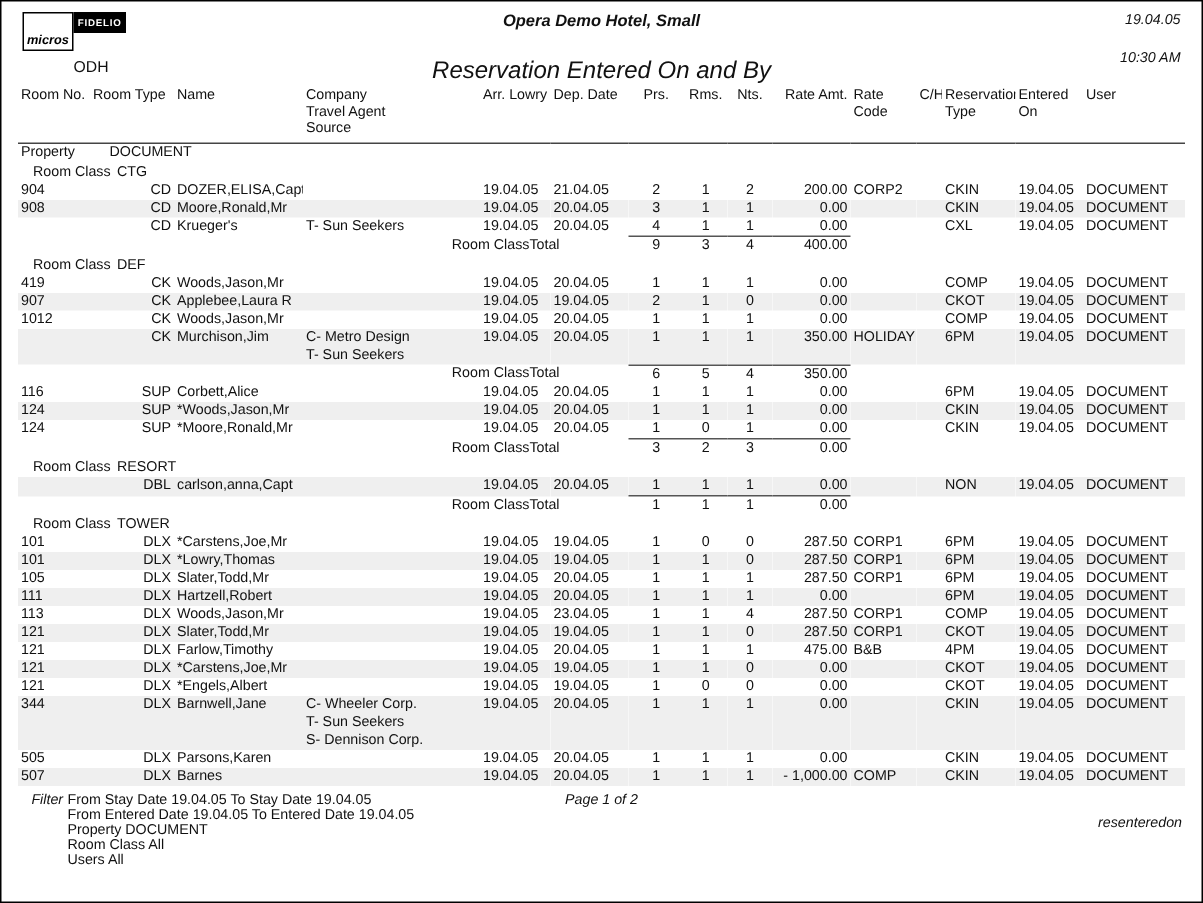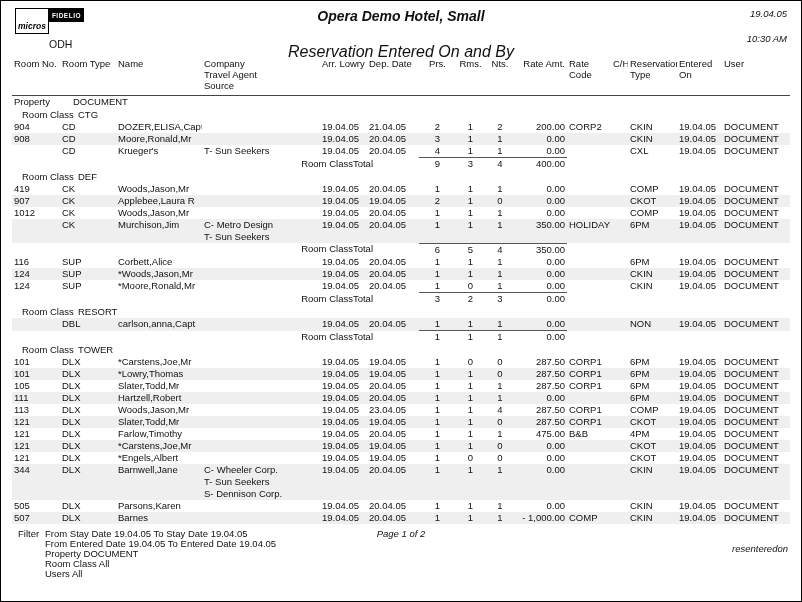--- a/index.html
+++ b/index.html
@@ -24,53 +24,53 @@
     font-weight: bold; font-style: italic; font-size: 8.5px;
     padding: 12px 2px; line-height: 10px;
   }
   .logo-fidelio {
     background: #000; color: #fff; font-size: 6.5px; font-weight: bold;
     letter-spacing: .5px; padding: 1px 3px; display: flex; align-items: center;
   }
   .property-code { font-weight: normal; font-size: 10.5px; margin: 5px 0 0 34px; }
 
   .top-center { position: absolute; left: 0; right: 0; top: 2px; text-align: center; }
-  .hotel-name  { font-weight: bold; font-style: italic; font-size: 14px; }
+  .hotel-name  { font-weight: bold; font-style: italic; font-size: 11px; }
   .report-title{ font-weight: normal; font-style: italic; font-size: 16px; margin-top: 19px; }
 
   .top-right { position: absolute; right: 3px; top: 2px; text-align: right; font-style: italic; font-size: 9.5px; }
   .report-time { margin-top: 14px; }
 
   
   table.report-table { width: 778px; border-collapse: collapse; table-layout: fixed; }
   th, td {
     font-size: 9.5px; font-weight: normal; text-align: left;
     vertical-align: top; padding: 0 2px; line-height: 12px;
     white-space: pre-line; overflow: hidden;
   }
   thead th { border-bottom: 1px solid #444; padding-bottom: 4px; line-height: 11px; vertical-align: top; }
   th.al-c, td.c-prs, td.c-rms, td.c-nts { text-align: center; }
   th.al-r, td.c-rate_amt { text-align: right; }
-  td.c-room_type { text-align: left; }
+  td.c-room_type { text-align: right; }
 
   tr.data-row.shaded td { background: #efefef; }
 
   tr.group-row td { line-height: 12.5px; }
   .grp-lbl { display: inline-block; }
   tr.property-row  .grp-lbl { width: 59px; }
   tr.roomclass-row .grp-lbl { width: 56px; margin-left: 8px; }
 
   td.total-lbl { text-align: right; padding-right: 46px; }
   td.ol { border-top: 1px solid #555; }
   tr.total-row td { line-height: 12.5px; }
 
   
   .footer { position: relative; margin-top: 5px; font-size: 9.5px; line-height: 10px; }
   .filter-block { display: flex; }
-  .filter-label { width: 27px; margin-left: 6px; flex: none; }
+  .filter-label { width: 27px; margin-left: 6px; font-style: italic; flex: none; text-align: center; }
   .filter-lines { white-space: pre-line; }
   .page-number { position: absolute; left: 0; right: 0; top: 0; text-align: center; font-style: italic; }
   .report-id   { position: absolute; right: 2px; top: 15px; font-style: italic; }
 </style>
 </head>
 <body>
 
 <div class="page">
 
   <div class="top">

